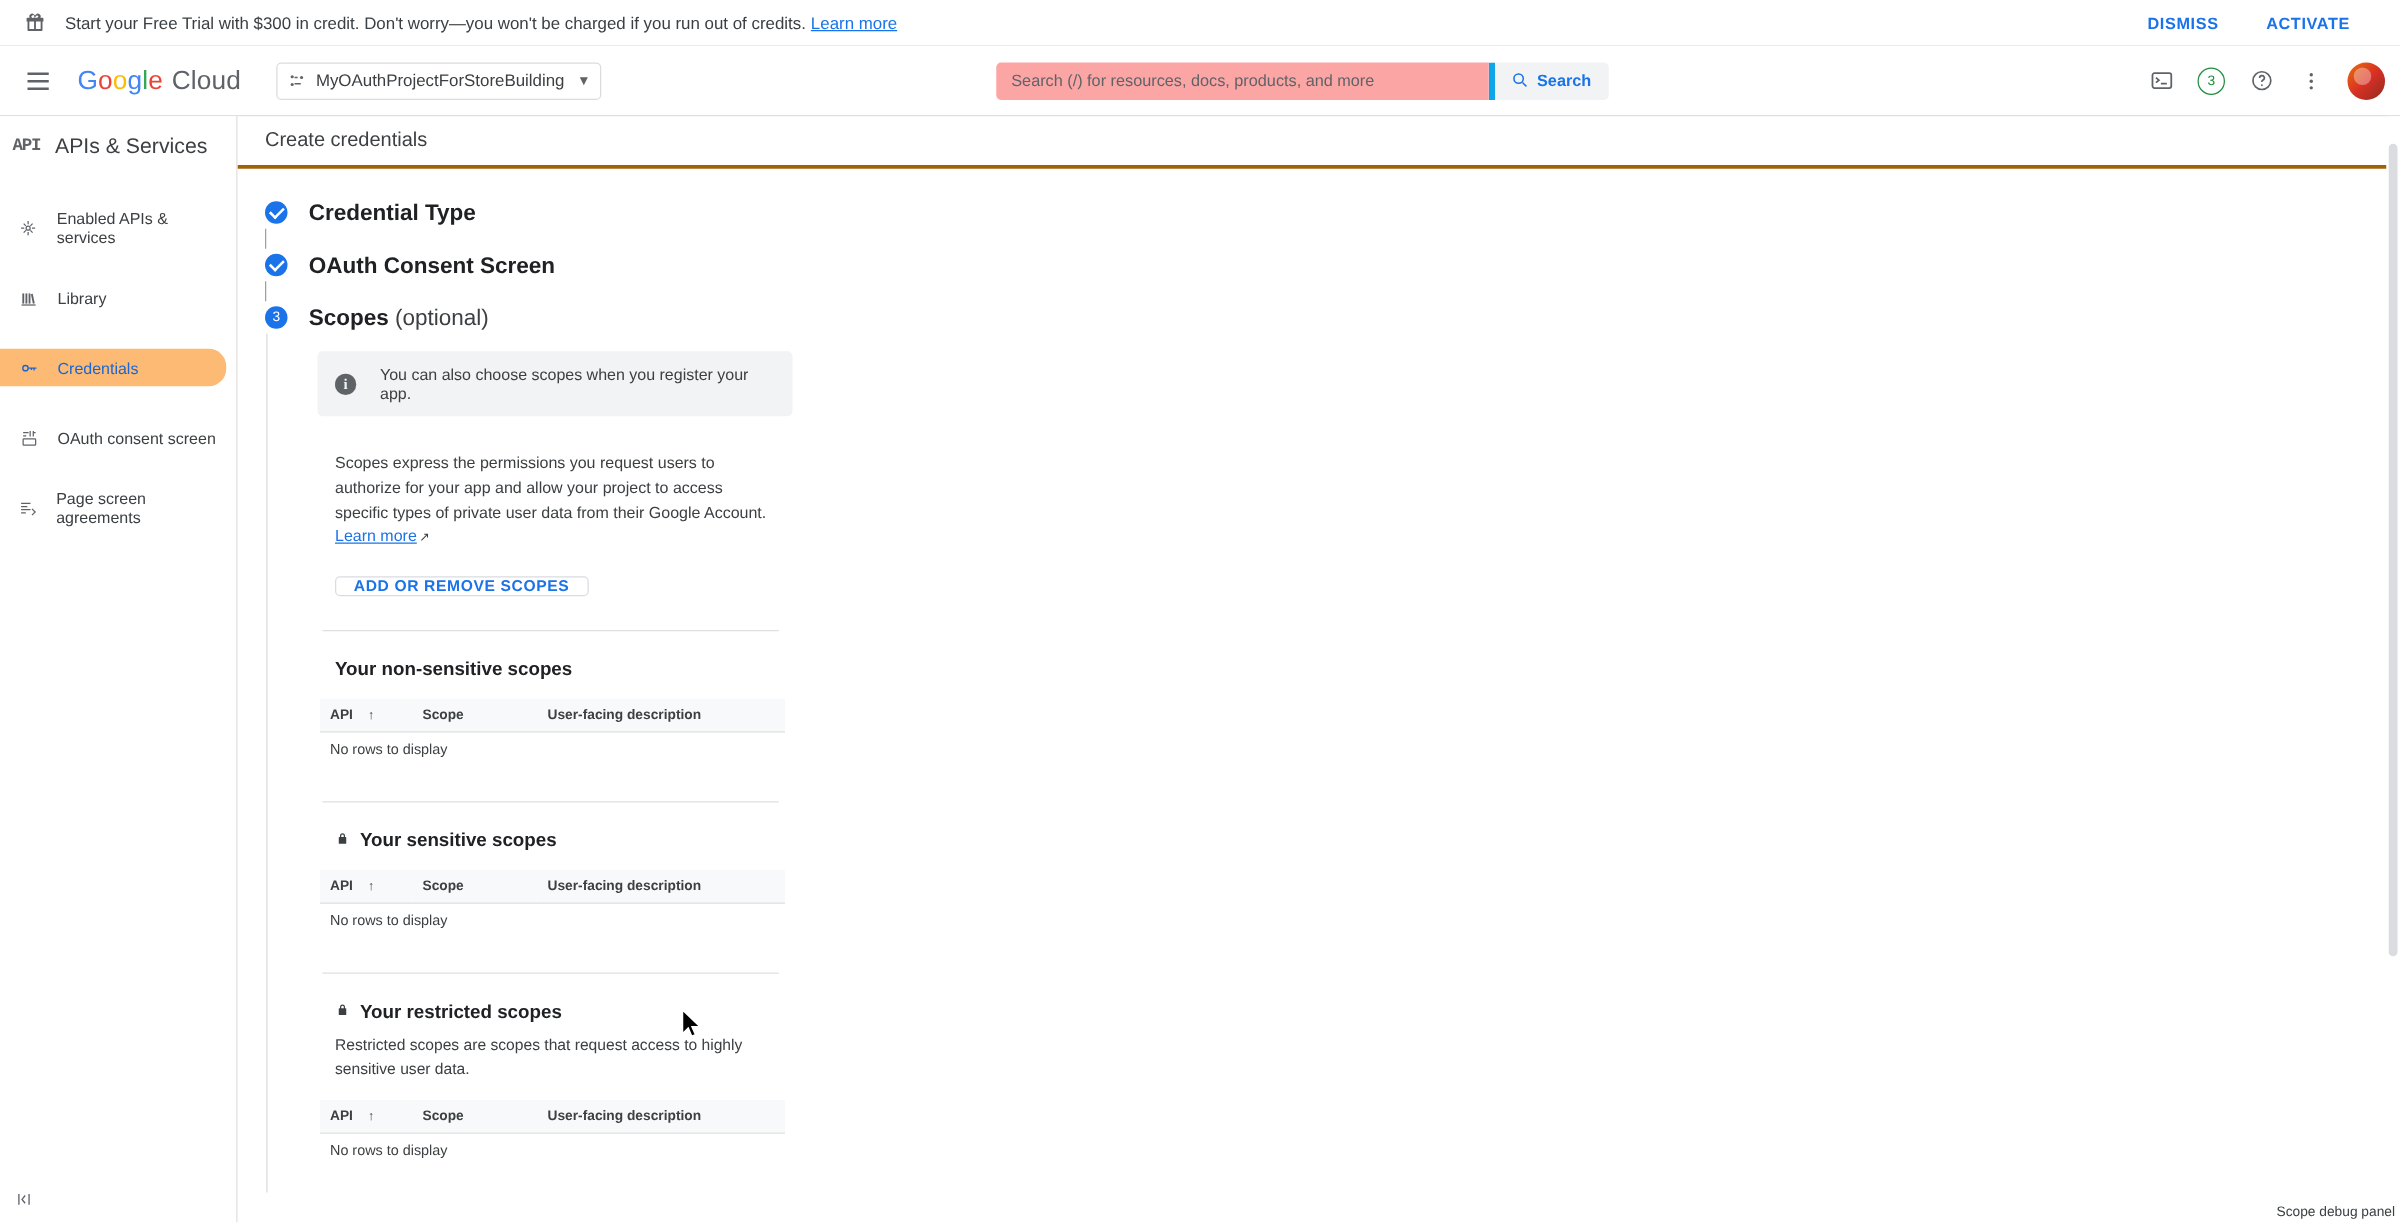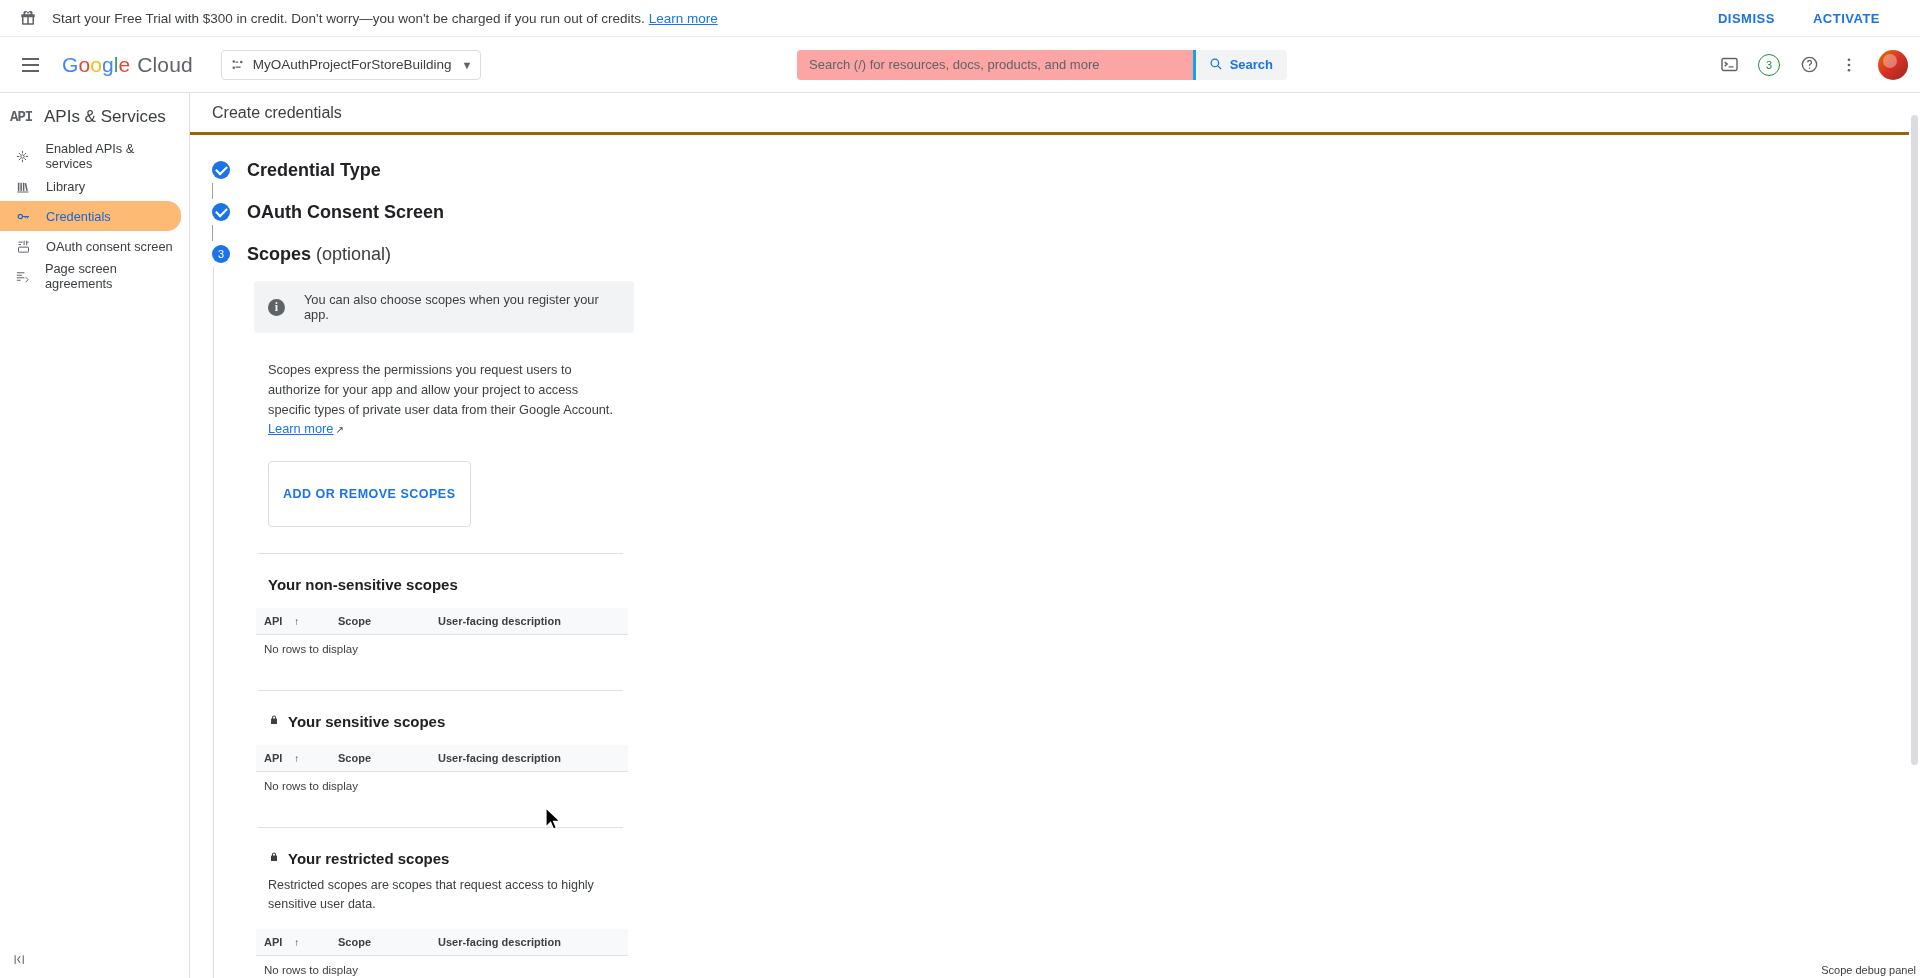--- a/index.html
+++ b/index.html
@@ -100,21 +100,21 @@
     font-size: 13px;
     color: #3c4043;
     font-family: "Liberation Sans", sans-serif;
     outline: none;
   }
   .search-input::placeholder { color: #5f6368; }
   .search-btn {
     height: 30px;
     background: #f1f3f4;
     border: none;
-    border-left: 3px solid #0ea5e9;
+    border-left: 5px solid #0ea5e9;
     border-radius: 0 4px 4px 0;
     display: flex; align-items: center; gap: 7px;
     padding: 0 14px 0 12px;
     color: #1a73e8;
     font-size: 13px;
     font-weight: bold;
     cursor: pointer;
   }
 
   .top-right {
@@ -183,20 +183,21 @@
   }
   .side-item {
     display: flex; align-items: center;
     height: 30px;
     padding-left: 12px;
     font-size: 12.8px;
     color: #3c4043;
     cursor: pointer;
     border-radius: 0 14px 14px 0;
     margin-right: 8px;
+    margin-top: 26px;
   }
   .side-item .sicon {
     width: 22px; margin-right: 12px;
     display:flex; align-items:center; justify-content:center;
     color:#5f6368;
   }
   .side-item.active {
     background: #fdba74;
     color: #1967d2;
   }
@@ -303,21 +304,21 @@
   .ext-icon { font-size: 10px; margin-left: 2px; }
 
   .outline-btn {
     margin: 22px 0 0 26px;
     border: 1px solid #dadce0;
     background: #fff;
     color: #1a73e8;
     font-size: 12.5px;
     font-weight: bold;
     letter-spacing: .5px;
-    padding: 25px 14px;
+    padding: 0 14px;
     border-radius: 4px;
     cursor: pointer;
     text-transform: uppercase;
     text-align: right;
   }
 
   .hr { border: none; border-top: 1px solid #e0e0e0; width: 365px; margin: 26px 0 0 16px; }
 
   .sec-title {
     font-size: 15px;

